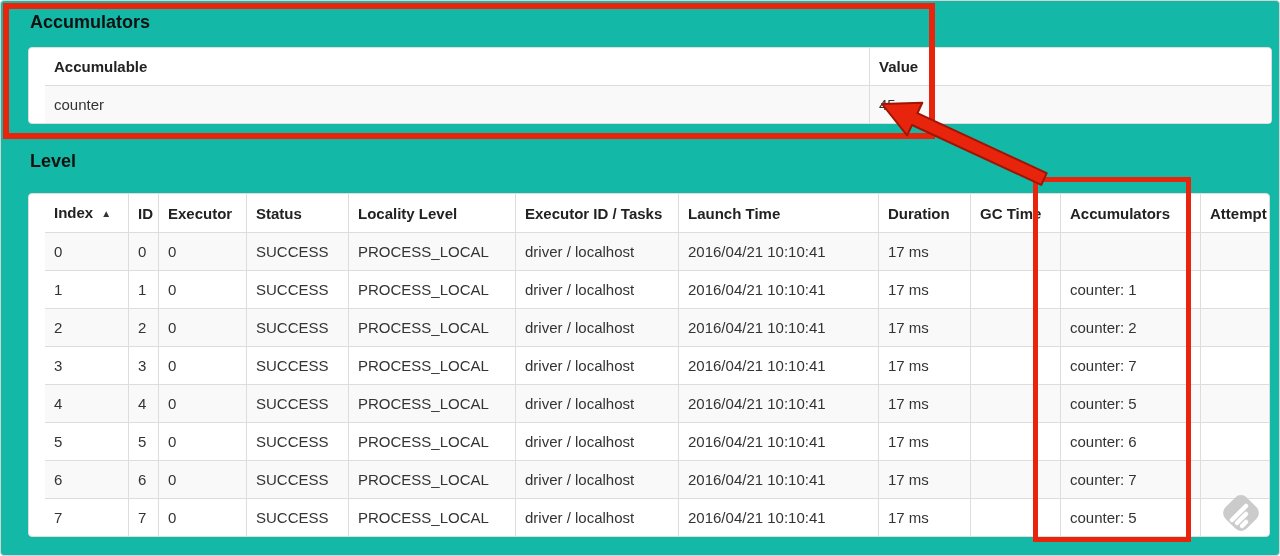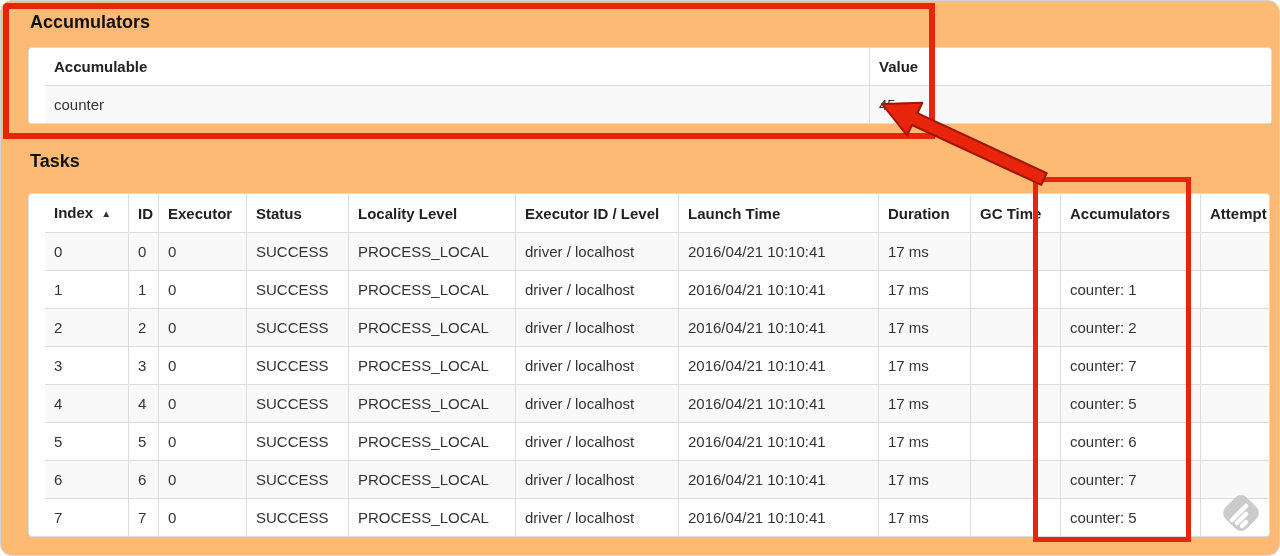--- a/index.html
+++ b/index.html
@@ -15,22 +15,22 @@
     width: 1280px; height: 556px;
     font-family: "Liberation Sans", sans-serif;
     background: #fff;
     color: var(--text);
     overflow: hidden;
   }
   .window {
     position: absolute; left: 0; top: 0;
     width: 1280px; height: 556px;
     border: 1px solid #d4d4d4;
-    border-radius: 12px;
-    background: #fdba74;
+    border-radius: 4px;
+    background: #14b8a6;
     overflow: hidden;
   }
   .section-heading {
     position: absolute;
     font-size: 18px;
     font-weight: bold;
     color: #111111;
     margin: 0;
     white-space: nowrap;
   }
@@ -122,21 +122,21 @@
       </tr>
     </thead>
     <tbody>
       <tr>
         <td>counter</td>
         <td>45</td>
       </tr>
     </tbody>
   </table>
 
-  <h4 class="section-heading" id="tasks-heading">Tasks</h4>
+  <h4 class="section-heading" id="tasks-heading">Level</h4>
 
   <table class="ui-table" id="tasks-table">
     <colgroup>
       <col style="width:83px;">
         <col style="width:30px;">
         <col style="width:88px;">
       <col style="width:102px;">
         <col style="width:167px;">
         <col style="width:163px;">
       <col style="width:200px;">
@@ -145,21 +145,21 @@
       <col style="width:140px;">
         <col style="width:69px;">
     </colgroup>
     <thead>
       <tr>
         <th><span>Index</span><span class="sort-icon">▲</span></th>
         <th>ID</th>
         <th>Executor</th>
         <th>Status</th>
         <th>Locality Level</th>
-        <th>Executor ID / Level</th>
+        <th>Executor ID / Tasks</th>
         <th>Launch Time</th>
         <th>Duration</th>
         <th>GC Time</th>
         <th>Accumulators</th>
         <th>Attempt</th>
       </tr>
     </thead>
     <tbody>
         <tr>
           <td>0</td>

